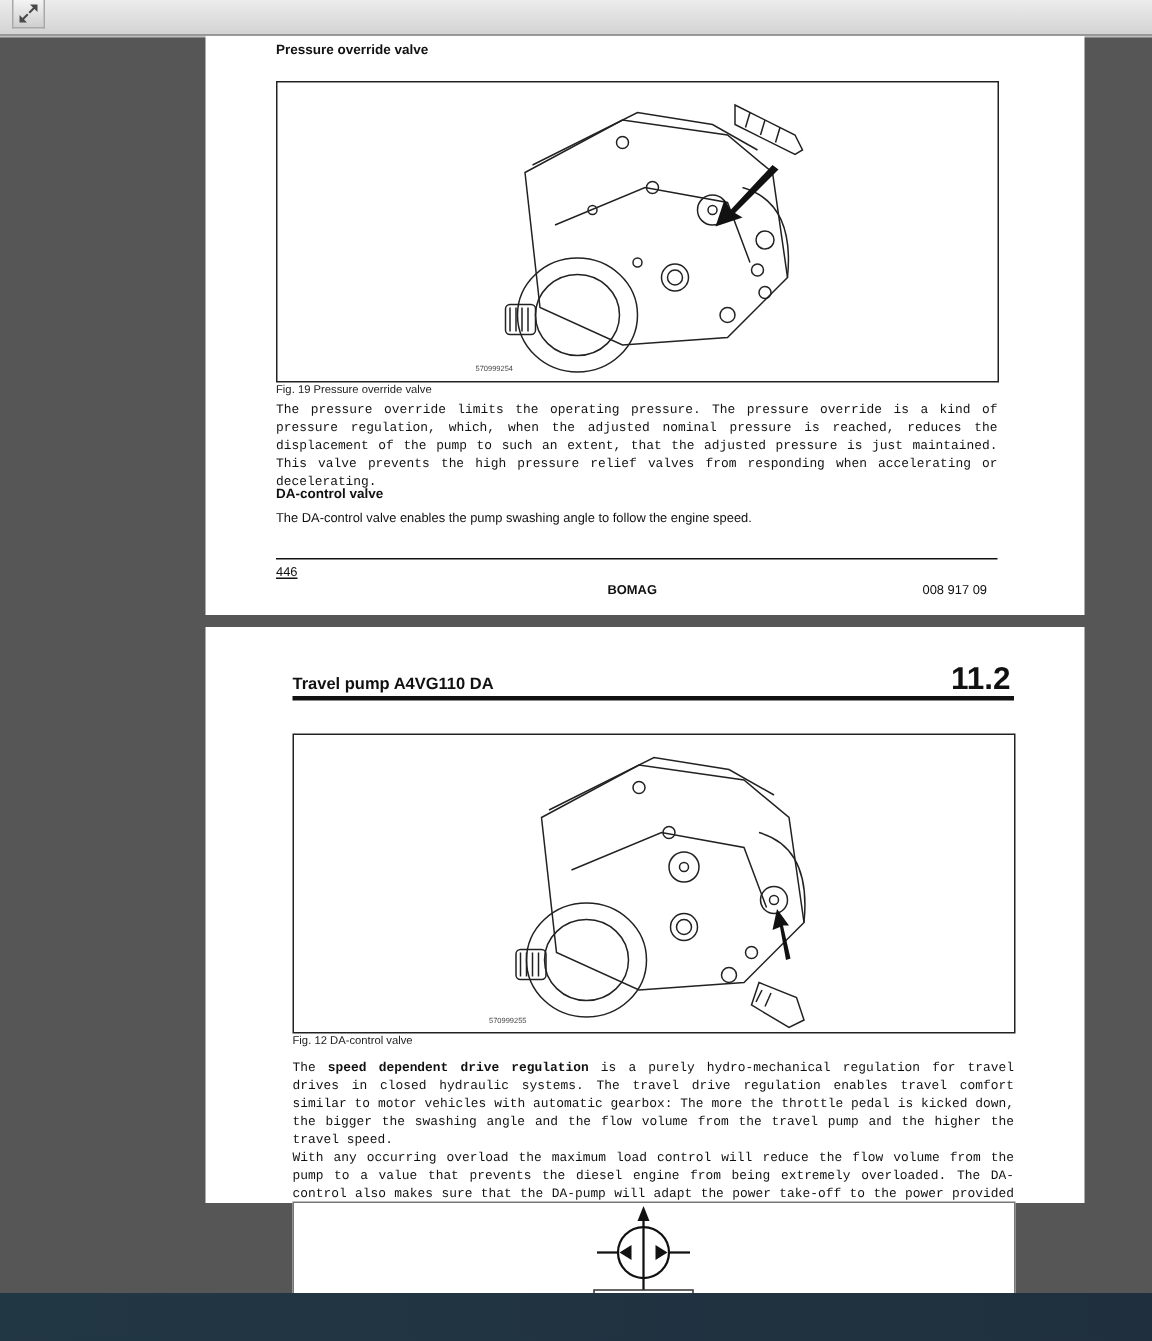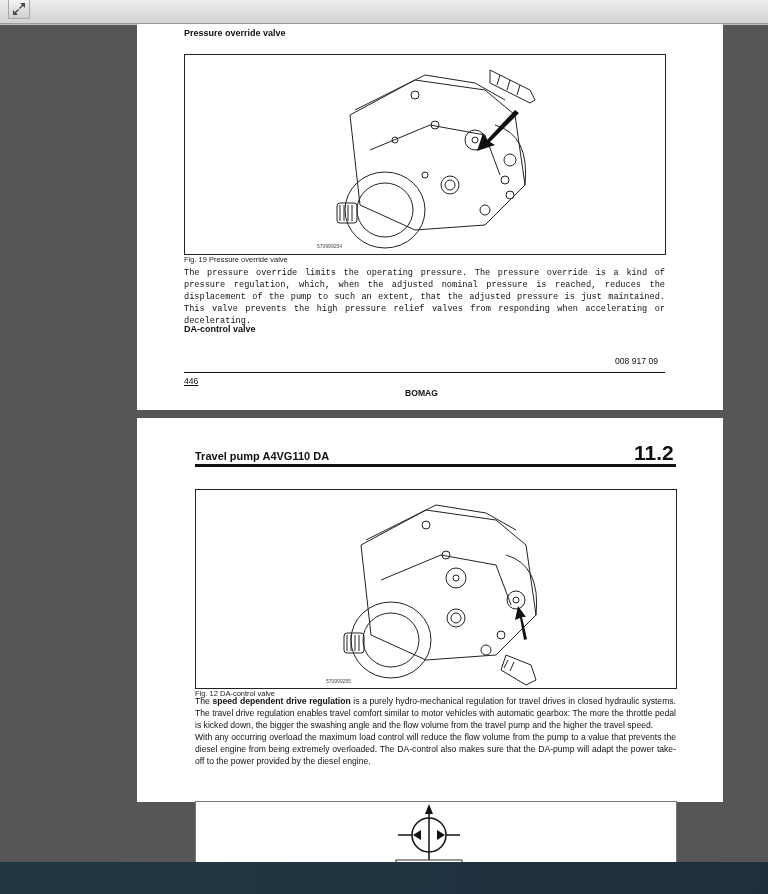--- a/index.html
+++ b/index.html
@@ -93,25 +93,28 @@
     </svg>
     <div class="figid" style="left:132px;top:188px;">570999254</div>
   </div>
   <div class="caption" style="left:47px;top:231px;">Fig. 19 Pressure override valve</div>
 
   <div class="body-text" style="left:47px;top:243px;width:481px;font-family:Liberation Mono, monospace;">
     <p>The pressure override limits the operating pressure. The pressure override is a kind of pressure regulation, which, when the adjusted nominal pressure is reached, reduces the displacement of the pump to such an extent, that the adjusted pressure is just maintained. This valve prevents the high pressure relief valves from responding when accelerating or decelerating.</p>
   </div>
 
   <div class="ptitle" style="left:47px;top:300px;">DA-control valve</div>
+  <div class="body-text" style="left:47px;top:315px;width:481px;">
+    <p>The DA-control valve enables the pump swashing angle to follow the engine speed.</p>
+  </div>
 
   <div class="footer-rule" style="left:47px;top:348px;width:481px;"></div>
   <div class="foot" style="left:47px;top:352px;text-decoration:underline;">446</div>
   <div class="foot" style="left:268px;top:364px;font-weight:bold;">BOMAG</div>
-  <div class="foot" style="left:478px;top:332px;">008 917 09</div>
+  <div class="foot" style="left:478px;top:364px;">008 917 09</div>
 </div>
 
 <div class="page page2">
   <div class="sec-title" style="left:58px;top:32px;">Travel pump A4VG110 DA</div>
   <div class="sec-num" style="left:497px;top:23px;">11.2</div>
   <div class="sec-rule" style="left:58px;top:46px;width:481px;"></div>
 
   <div class="figbox" style="left:58px;top:71px;width:480px;height:198px;">
     <svg width="480" height="198" viewBox="0 0 480 198">
       <g fill="none" stroke="#222" stroke-width="1">
@@ -139,21 +142,21 @@
         <path d="M310 165 L335 175 L340 190 L330 195 L305 180 Z"></path>
         <line x1="312" y1="170" x2="308" y2="178"></line>
           <line x1="318" y1="172" x2="314" y2="181"></line>
       </g>
       <path d="M328 150 L324 128 L319 130 L322 116 L330 127 L326 127 L331 149 Z" fill="#111"></path>
     </svg>
     <div class="figid" style="left:130px;top:188px;">570999255</div>
   </div>
   <div class="caption" style="left:58px;top:271px;">Fig. 12 DA-control valve</div>
 
-  <div class="body-text" style="left:58px;top:277px;width:481px;">
+  <div class="body-text" style="left:58px;top:288px;width:481px;font-family:Liberation Mono, monospace;">
     <p><span>The </span><b>speed dependent drive regulation</b><span> is a purely hydro-mechanical regulation for travel drives in closed hydraulic systems. The travel drive regulation enables travel comfort similar to motor vehicles with automatic gearbox: The more the throttle pedal is kicked down, the bigger the swashing angle and the flow volume from the travel pump and the higher the travel speed.</span></p>
     <p>With any occurring overload the maximum load control will reduce the flow volume from the pump to a value that prevents the diesel engine from being extremely overloaded. The DA-control also makes sure that the DA-pump will adapt the power take-off  to the power provided by the diesel engine.</p>
   </div>
 
   <div class="figbox" style="left:58px;top:383px;width:480px;height:80px;border-color:#777;">
     <svg width="480" height="80" viewBox="0 0 480 80">
       <g stroke="#111" stroke-width="1.5" fill="none">
         <circle cx="233" cy="33" r="17"></circle>
         <line x1="233" y1="8" x2="233" y2="58"></line>
         <line x1="202" y1="33" x2="216" y2="33"></line>

